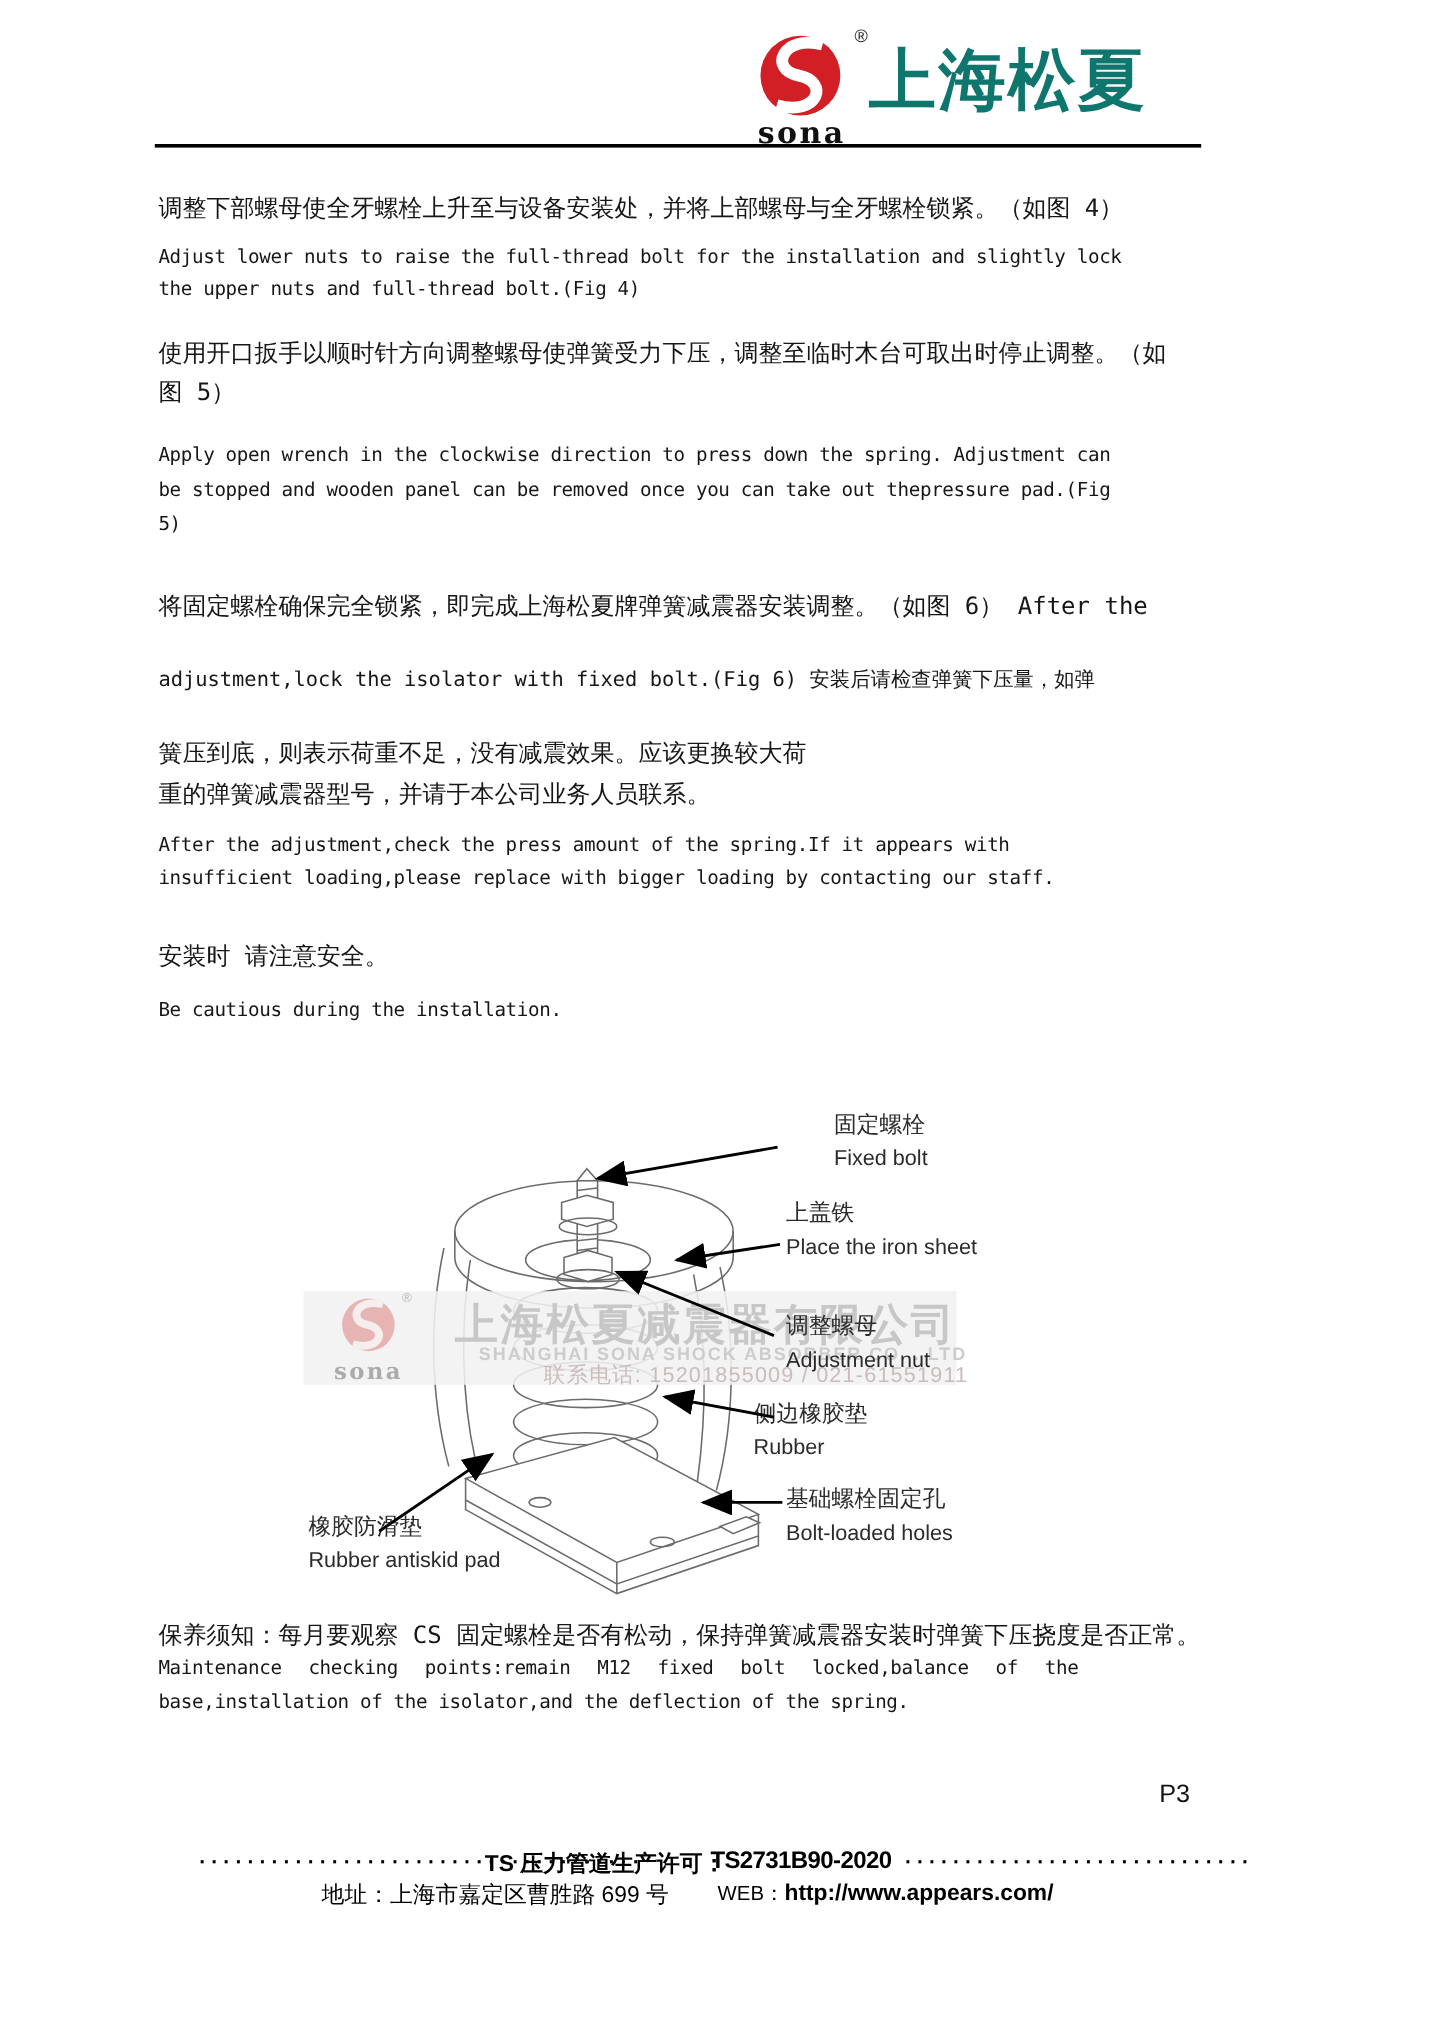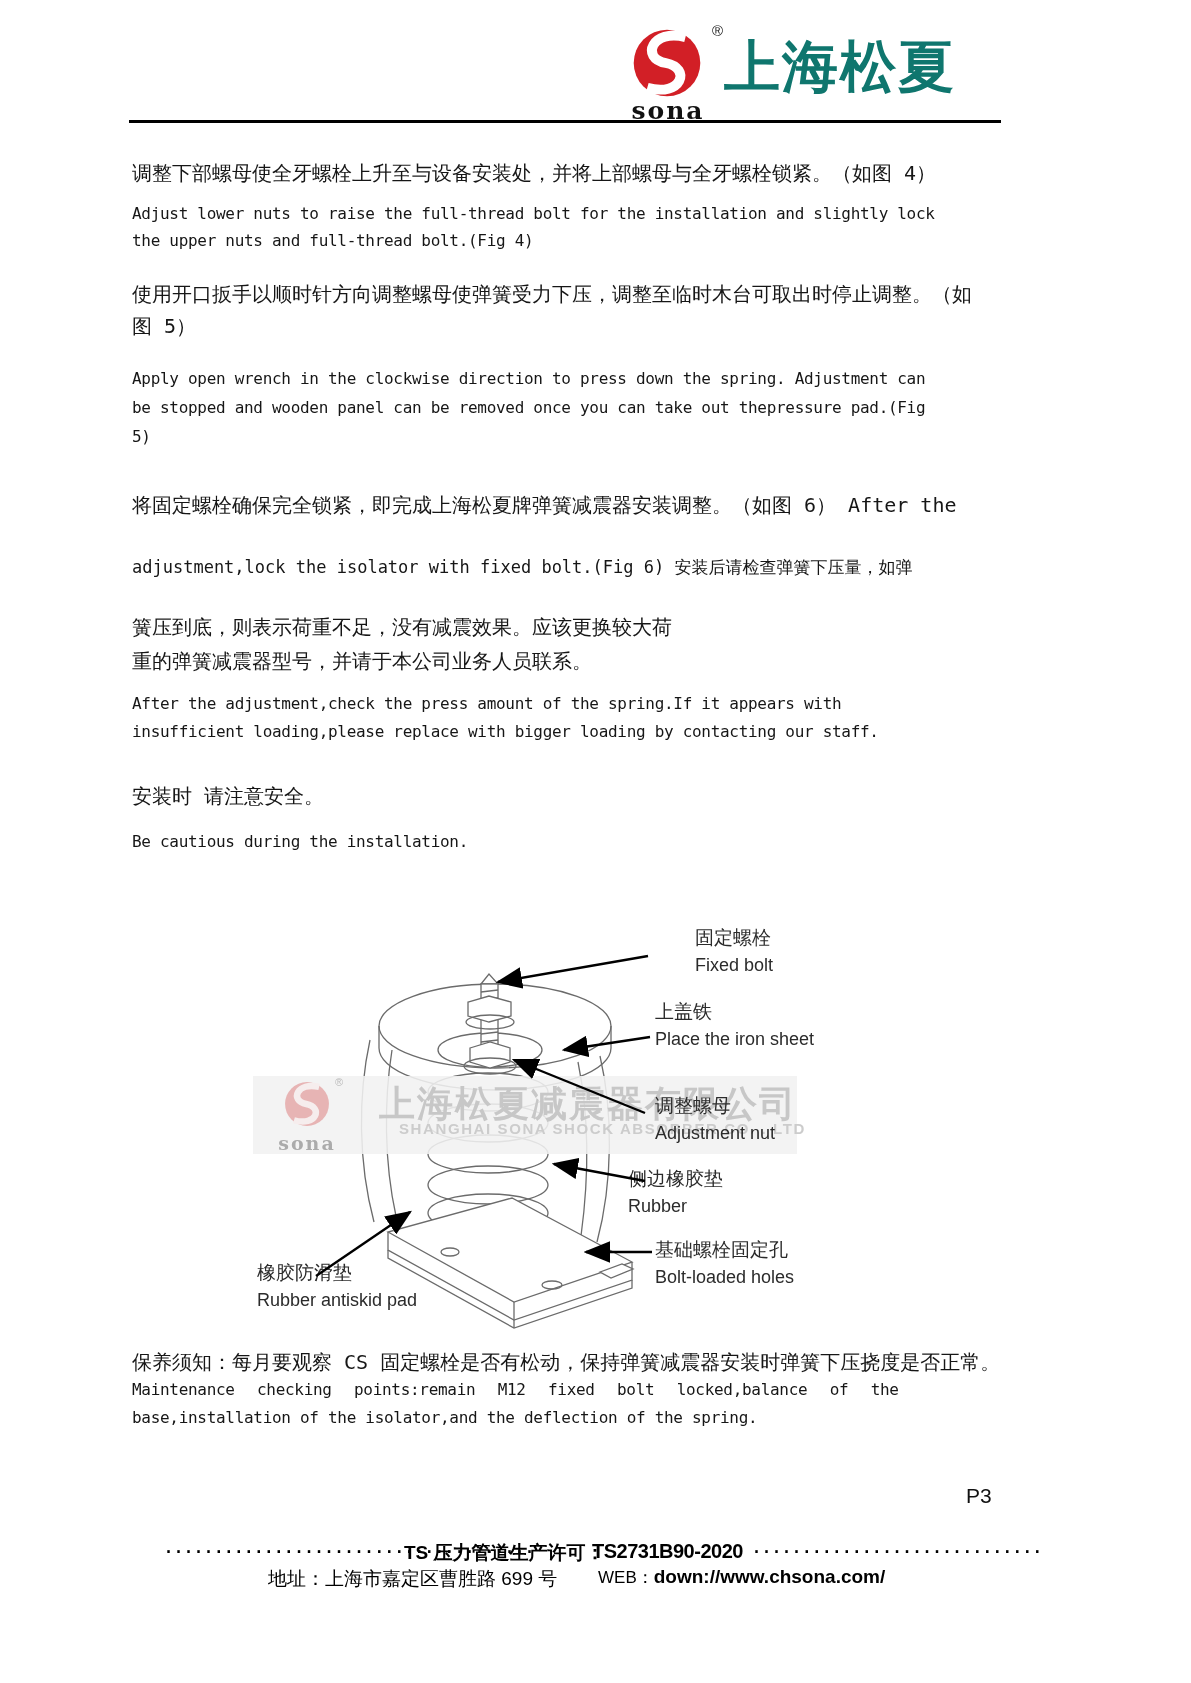--- a/index.html
+++ b/index.html
@@ -172,20 +172,21 @@
 
   <div class="wm-band">
     <svg class="abs" style="left:28px;top:2px;" width="52" height="52" viewBox="0 0 64 60">
       <circle cx="32" cy="30" r="27" fill="#e7b4b4"></circle>
       <path d="M47 9 C20 2 10 26 31 30 C52 34 44 58 16 50" stroke="#f6eded" stroke-width="8" fill="none"></path>
     </svg>
     <span class="wm-reg">®</span>
     <div class="wm-word">sona</div>
     <div class="wm-cn">上海松夏减震器有限公司</div>
     <div class="wm-en">SHANGHAI SONA SHOCK ABSORBER CO. . LTD</div>
+    <div class="wm-phone">联系电话: 15201855009 / 021-61551911</div>
   </div>
 
   <div class="dlabel" style="left:655px;top:926px;margin-left:40px;">
     <div class="cn">固定螺栓</div>
     <div class="en">Fixed bolt</div>
   </div>
   <div class="dlabel" style="left:655px;top:1000px;">
     <div class="cn">上盖铁</div>
     <div class="en">Place the iron sheet</div>
   </div>
@@ -214,17 +215,17 @@
 
   <div class="pageno">P3</div>
 
   <div>
     <div class="dots" style="left:164px;">·····································</div>
     <div class="lic-label">TS 压力管道生产许可：</div>
     <div class="lic-no">TS2731B90-2020</div>
     <div class="dots" style="left:752px;">·····························</div>
     <div class="addr">地址：上海市嘉定区曹胜路 699 号</div>
     <div class="web">
-      <span class="wlabel">WEB：</span><span class="wurl">down://www.chsona.com/</span>
+      <span class="wlabel">WEB：</span><span class="wurl">http://www.appears.com/</span>
     </div>
   </div>
 
 </div>
 
 </body></html>

